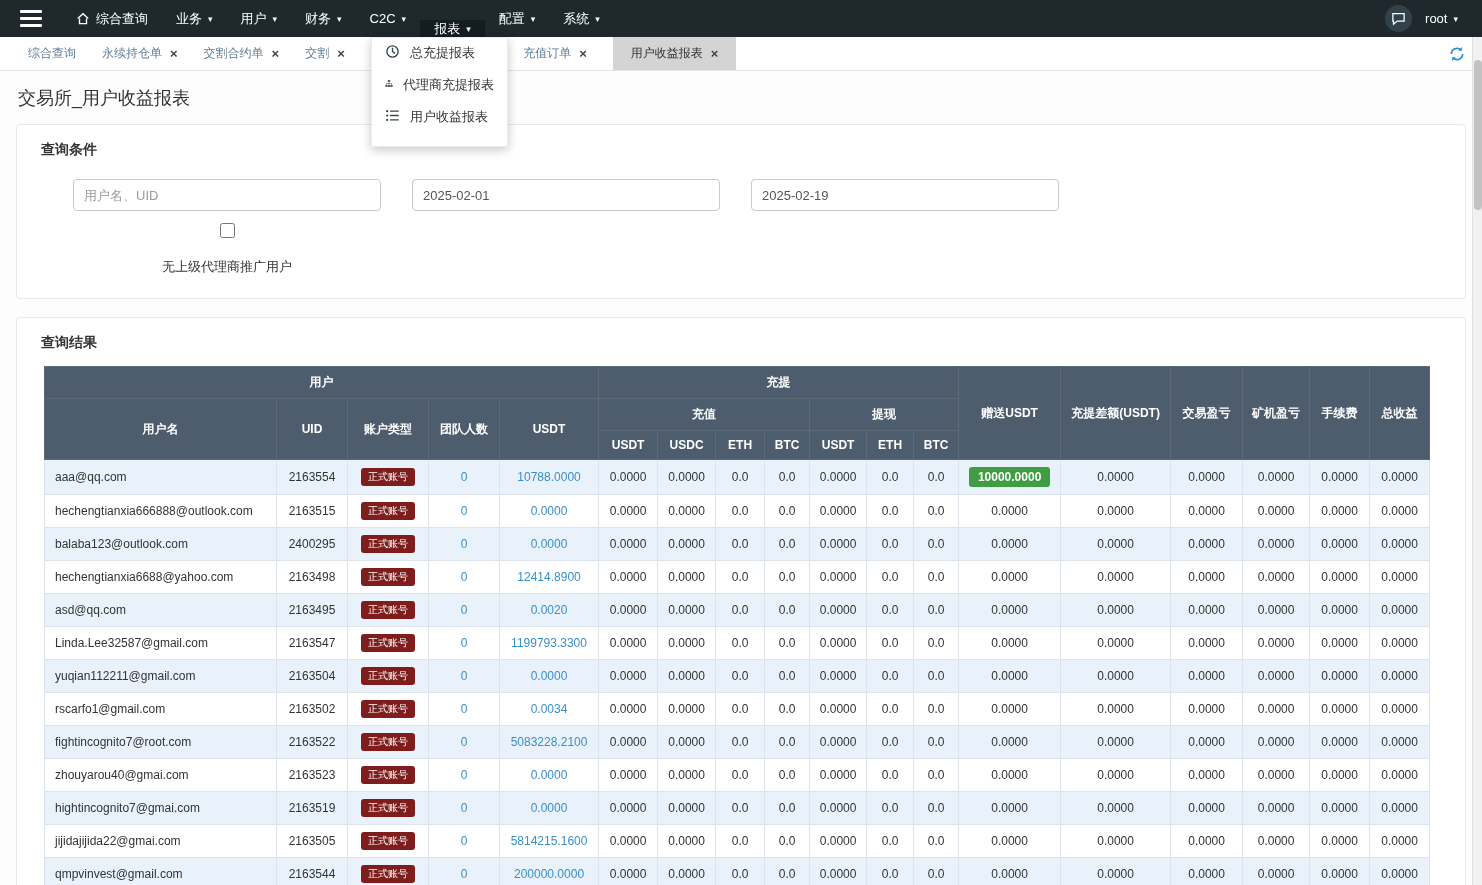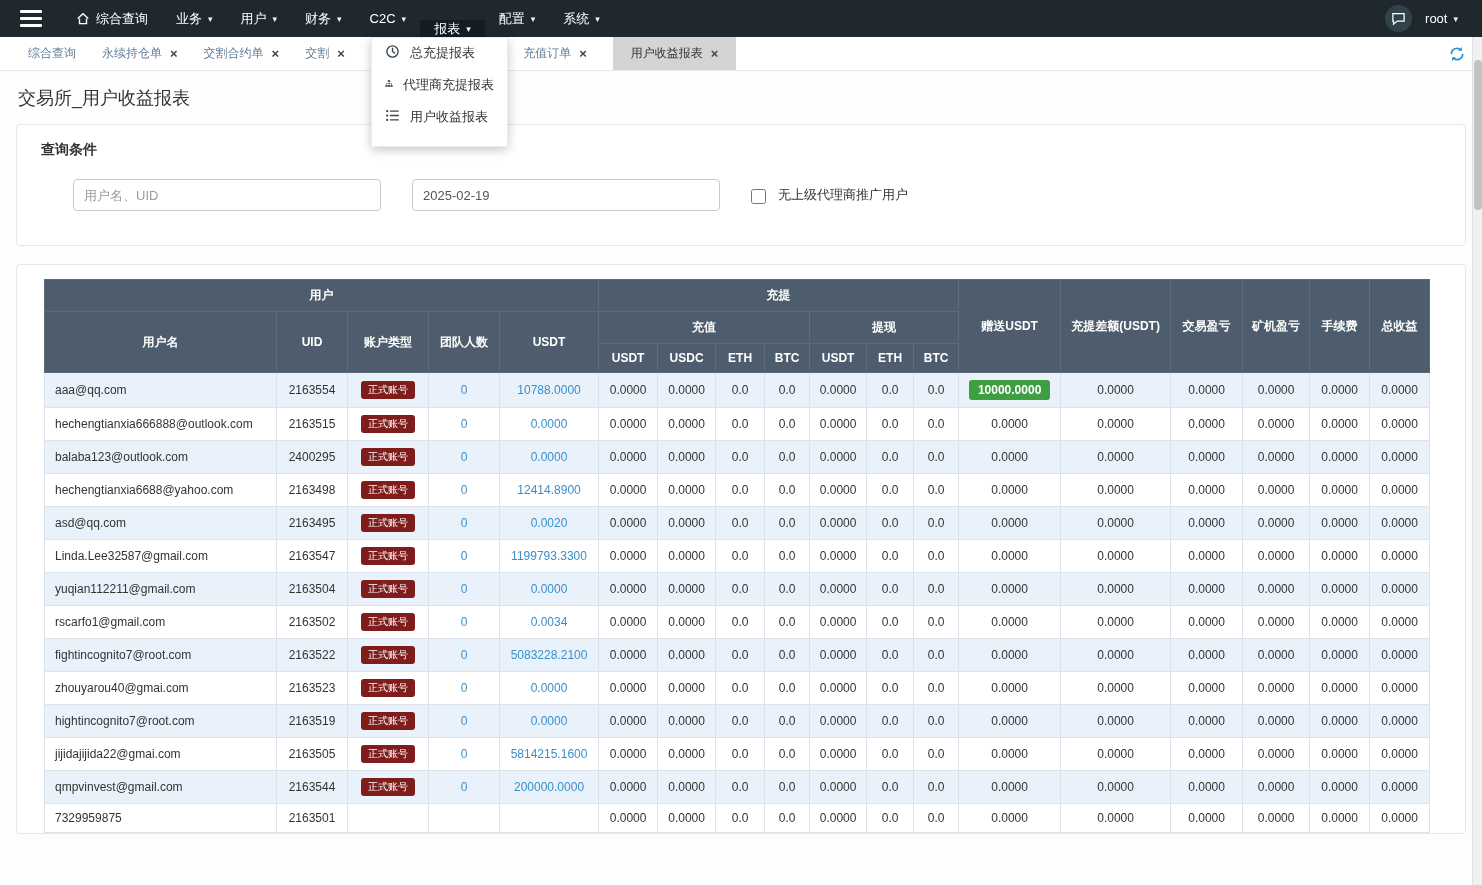--- a/index.html
+++ b/index.html
@@ -33,21 +33,21 @@
   .dropdown-item { height: 32px; display: flex; align-items: flex-start; gap: 10px; padding: 0 13px; font-size: 13px; color: #333; cursor: pointer; white-space: nowrap; }
   
   .content { padding: 6px 16px 0 16px; }
   .page-title { font-size: 18px; font-weight: 500; color: #333; margin: 9px 0 14px 2px; }
   .panel { border: 1px solid #e7e7e7; border-radius: 4px; background: #fff; margin-bottom: 18px; }
   .panel-title { font-size: 14px; font-weight: bold; color: #333; padding: 16px 0 0 24px; }
   .query-form { padding: 20px 24px 22px 56px; display: grid; grid-template-columns: 308px 308px 308px; column-gap: 31px; row-gap: 12px; align-items: center; }
   .text-input { height: 32px; width: 100%; border: 1px solid #c9c9c9; border-radius: 4px; padding: 0 10px; font-size: 13px; color: #555;
     font-family: "Liberation Sans", sans-serif; }
   .text-input::placeholder { color: #9a9a9a; }
-  .checkbox-row { display: flex; align-items: flex-end; gap: 12px; font-size: 13px; color: #333; }
+  .checkbox-row { display: flex; align-items: center; gap: 20px; font-size: 13px; color: #333; flex-direction: column; }
   .checkbox-row input { width: 15px; height: 15px; margin: 0; cursor: pointer; }
   .search-btn { width: 196px; height: 32px; background: #5b708f; color: #fff; border: none; border-radius: 3px; font-size: 14px; cursor: pointer;
     font-family: "Liberation Sans", sans-serif; }
   
   .results-body { padding: 14px 27px 0 27px; }
   table { border-collapse: collapse; table-layout: fixed; width: 1385px; font-size: 12px; }
   th { background: #4e5d6d; color: #fff; border: 1px solid #5d6b79; font-weight: bold; padding: 7px 3px; text-align: center; }
   td { border: 1px solid #dce3ea; padding: 7px 3px; text-align: center; color: #333; overflow: hidden; white-space: nowrap; }
   td.username { text-align: left; padding-left: 10px; }
   tbody tr:nth-child(odd)  { background: #e9f2fb; }
@@ -187,30 +187,32 @@
   </div>
 </div>
 
 <div class="content">
   <div class="page-title">交易所_用户收益报表</div>
 
   <div class="panel">
     <div class="panel-title">查询条件</div>
     <div class="query-form">
       <input class="text-input" type="text" placeholder="用户名、UID" style="">
+      <input class="text-input" type="text" value="2025-02-01" style="">
       <input class="text-input" type="text" value="2025-02-19" style="">
       <div class="checkbox-row">
         <input type="checkbox" style="">
         <span>无上级代理商推广用户</span>
       </div>
       <div></div>
     </div>
   </div>
 
   <div class="panel">
+    <div class="panel-title">查询结果</div>
     <div class="results-body">
       <table>
         <colgroup>
           <col style="width:232px">
             <col style="width:71px">
             <col style="width:81px">
             <col style="width:71px">
             <col style="width:99px">
           <col style="width:59px">
             <col style="width:58px">
@@ -451,21 +453,21 @@
               <td>0.0</td>
               <td>0.0</td>
               <td>0.0000</td>
               <td>0.0000</td>
               <td>0.0000</td>
               <td>0.0000</td>
               <td>0.0000</td>
               <td>0.0000</td>
             </tr>
             <tr>
-              <td class="username">hightincognito7@root.com</td>
+              <td class="username">hightincognito7@gmai.com</td>
               <td>2163519</td>
               <td><span class="badge-type">正式账号</span></td>
               <td><a class="cell-link">0</a></td>
               <td><a class="cell-link">0.0000</a></td>
               <td>0.0000</td>
               <td>0.0000</td>
               <td>0.0</td>
               <td>0.0</td>
               <td>0.0000</td>
               <td>0.0</td>

